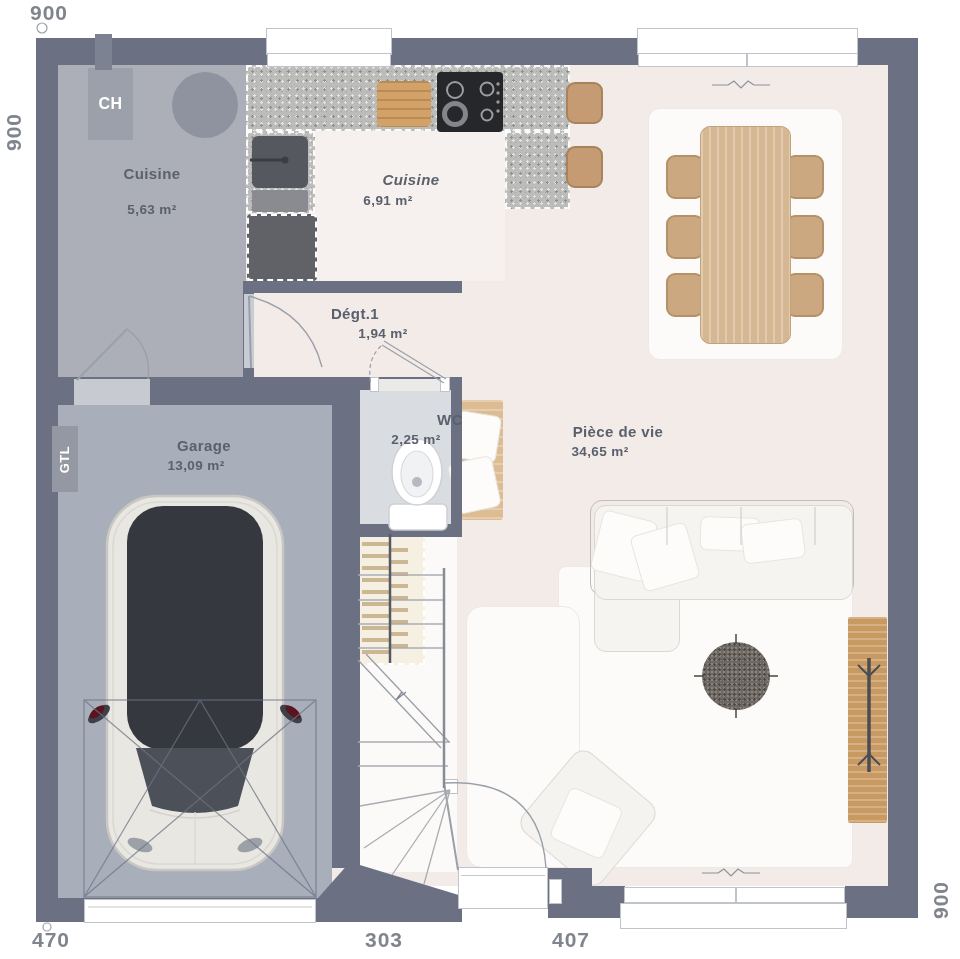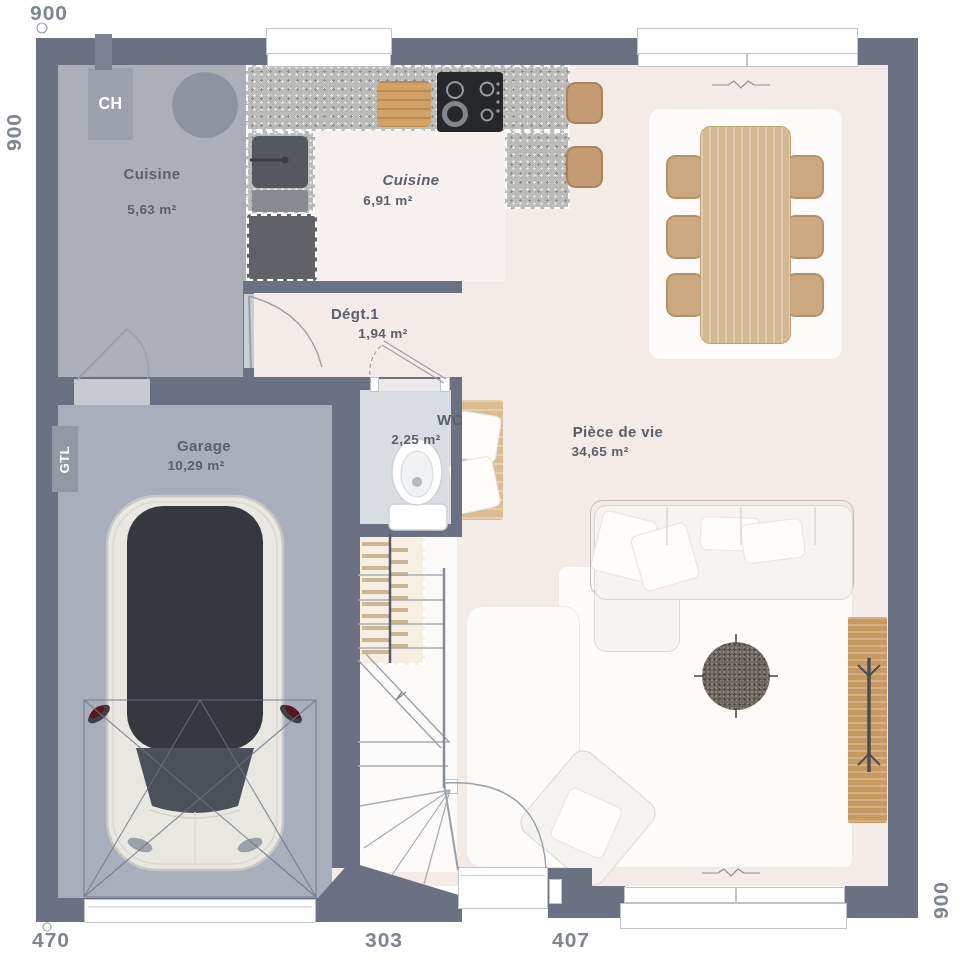--- a/index.html
+++ b/index.html
@@ -261,21 +261,21 @@
   <div class="room-name" style="left:152px;top:165px;">Cuisine</div>
   <div class="room-area" style="left:152px;top:202px;">5,63 m²</div>
 
   <div class="room-name" style="left:411px;top:171px;font-style:italic;">Cuisine</div>
   <div class="room-area" style="left:388px;top:193px;">6,91 m²</div>
 
   <div class="room-name" style="left:355px;top:305px;">Dégt.1</div>
   <div class="room-area" style="left:355px;top:326px;margin-left:28px;">1,94 m²</div>
 
   <div class="room-name" style="left:204px;top:437px;">Garage</div>
-  <div class="room-area" style="left:196px;top:458px;">10,29 m²</div>
+  <div class="room-area" style="left:196px;top:458px;">13,09 m²</div>
 
   <div class="room-name" style="left:418px;top:411px;margin-left:32px;">WC</div>
   <div class="room-area" style="left:416px;top:432px;">2,25 m²</div>
 
   <div class="room-name" style="left:618px;top:423px;">Pièce de vie</div>
   <div class="room-area" style="left:600px;top:444px;">34,65 m²</div>
 
   <div class="equip" style="left:88px;top:68px;width:45px;height:72px;">
     <span style="font-size:16px;">CH</span>
   </div>

